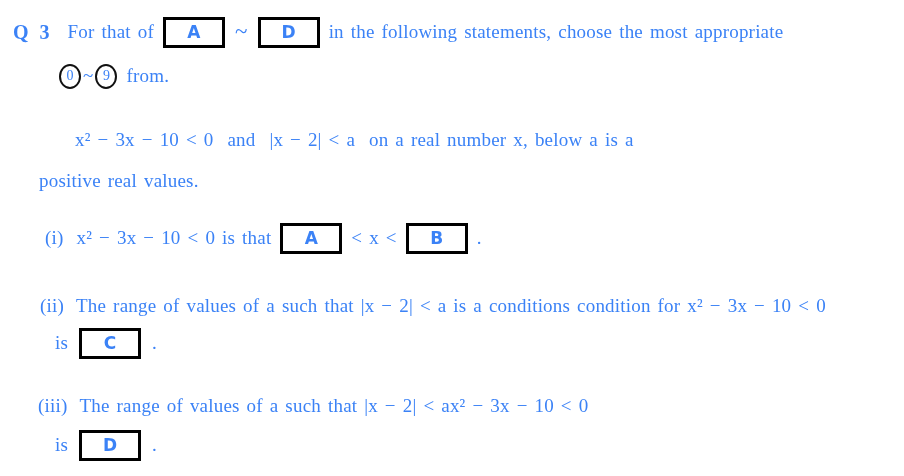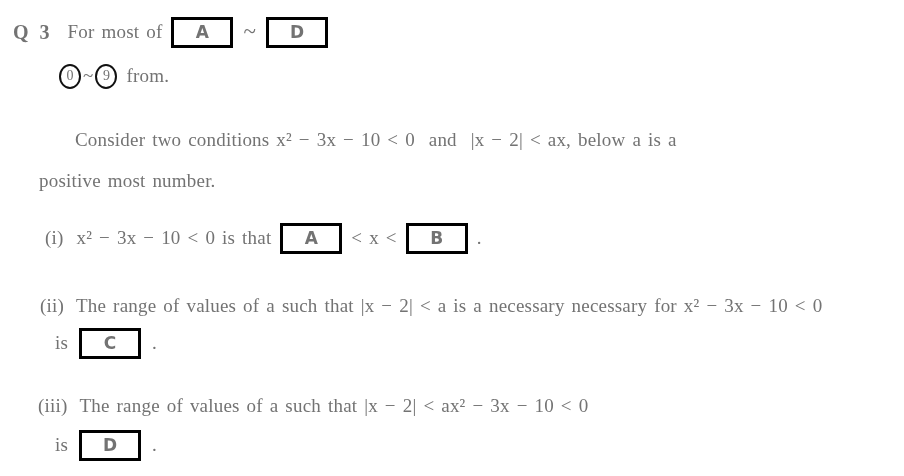--- a/index.html
+++ b/index.html
@@ -5,21 +5,21 @@
   html, body {
     margin: 0;
     padding: 0;
     background: #ffffff;
   }
   .page {
     position: relative;
     width: 904px;
     height: 476px;
     background: #ffffff;
-    color: #737373;
+    color: #3b82f6;
     font-family: "Liberation Serif", "DejaVu Serif", serif;
     font-size: 19px;
     letter-spacing: 0.2px;
     word-spacing: 2px;
     overflow: hidden;
   }
   .line {
     position: absolute;
     display: flex;
     align-items: center;
@@ -77,65 +77,66 @@
     margin-right: 13px;
   }
 </style>
 </head>
 <body>
 
 <div class="page">
 
   <div class="line" style="top:15px; left:13px; height:34px;">
     <span class="qlabel">Q 3</span>
-    <span>For most of</span>
+    <span>For that of</span>
     <span class="abox">A</span>
     <span class="big-tilde">~</span>
     <span class="abox">D</span>
+    <span>in the following statements, choose the most appropriate</span>
   </div>
 
   <div class="line" style="top:61px; left:57px; height:30px;">
     <span class="circled">0</span>
     <span>~</span>
     <span class="circled">9</span>
     <span> from.</span>
   </div>
 
   <div class="line" style="top:125px; left:75px; height:30px;">
-    <span>Consider two conditions </span>
     <span class="math">x² − 3x − 10 &lt; 0</span>
     <span>  and  </span>
     <span class="math">|x − 2| &lt; a</span>
+    <span>  on a real number </span>
     <span class="math">x</span>
     <span>, below </span>
     <span class="math">a</span>
     <span> is a</span>
   </div>
 
   <div class="line" style="top:166px; left:39px; height:30px;">
-    <span>positive most number.</span>
+    <span>positive real values.</span>
   </div>
 
   <div class="line" style="top:221px; left:45px; height:34px;">
     <span class="marker wide">(i)</span>
     <span class="math">x² − 3x − 10 &lt; 0</span>
     <span> is that</span>
     <span class="abox">A</span>
     <span class="math">&lt; x &lt;</span>
     <span class="abox">B</span>
     <span>.</span>
   </div>
 
   <div class="line" style="top:291px; left:40px; height:30px;">
     <span class="marker">(ii)</span>
     <span>The range of values of </span>
     <span class="math">a</span>
     <span> such that </span>
     <span class="math">|x − 2| &lt; a</span>
-    <span> is a necessary necessary for </span>
+    <span> is a conditions condition for </span>
     <span class="math">x² − 3x − 10 &lt; 0</span>
   </div>
 
   <div class="line" style="top:326px; left:55px; height:34px;">
     <span>is</span>
     <span class="abox tight">C</span>
     <span>.</span>
   </div>
 
   <div class="line" style="top:391px; left:38px; height:30px;">

